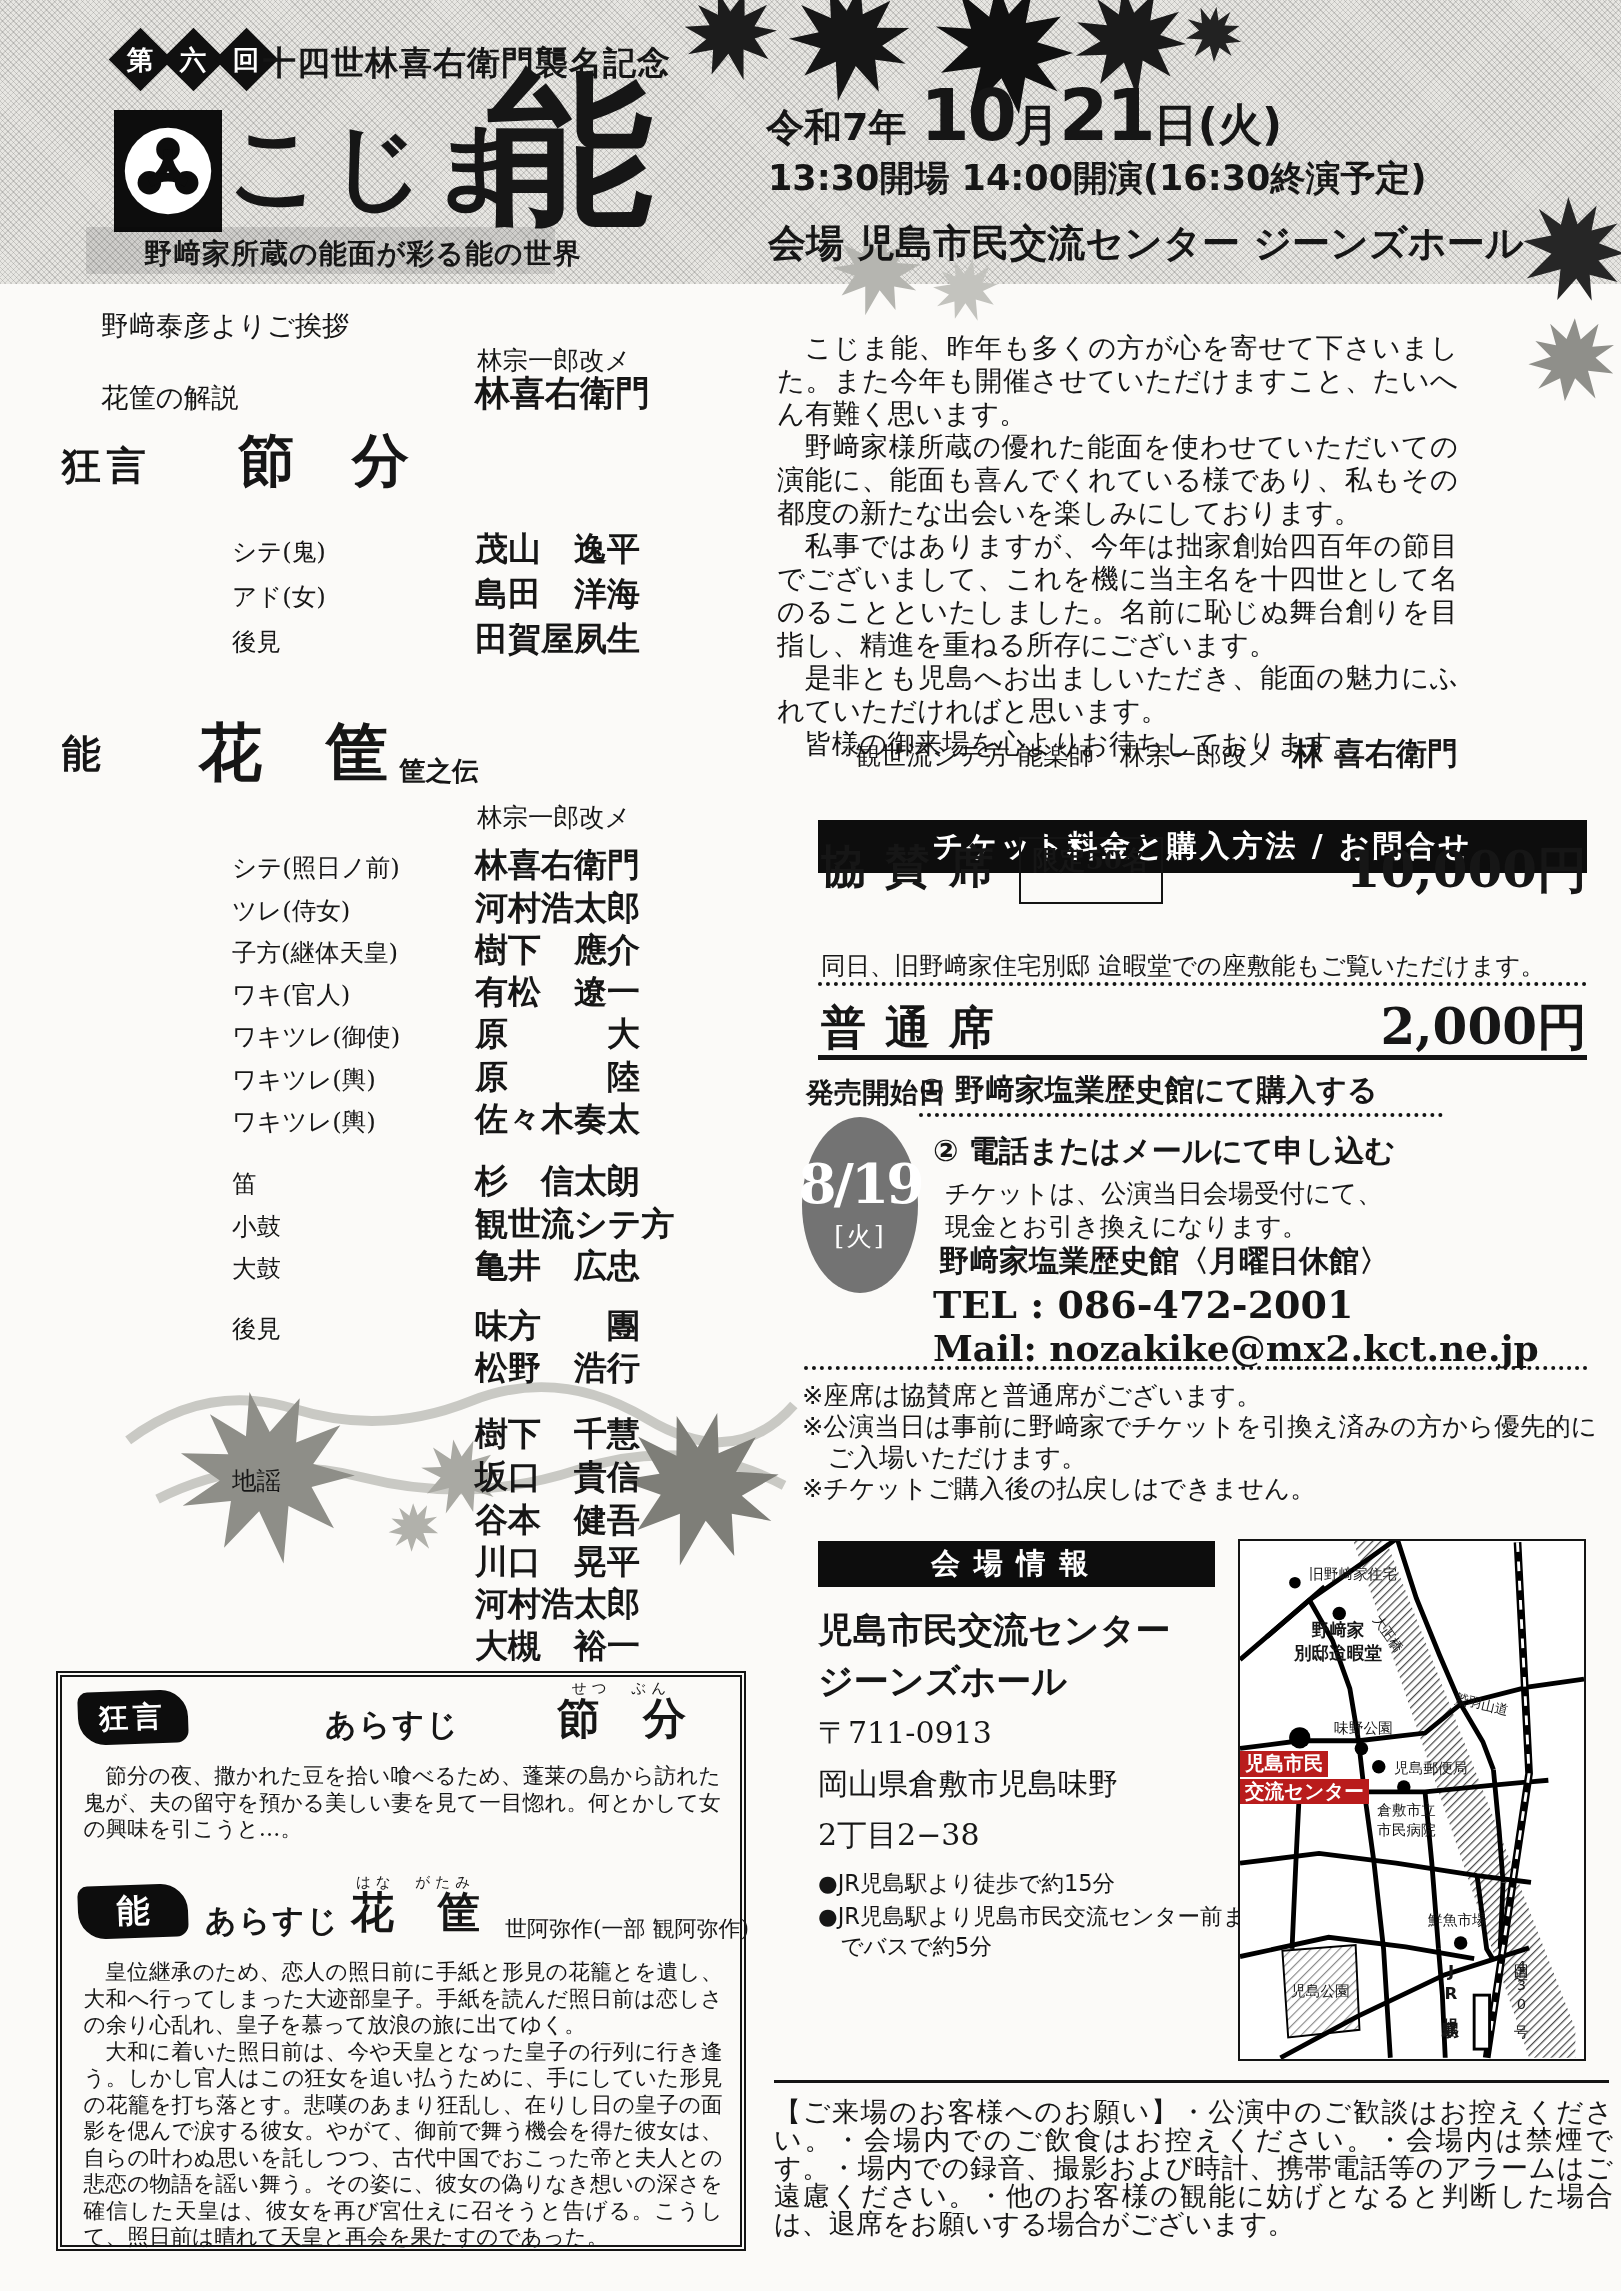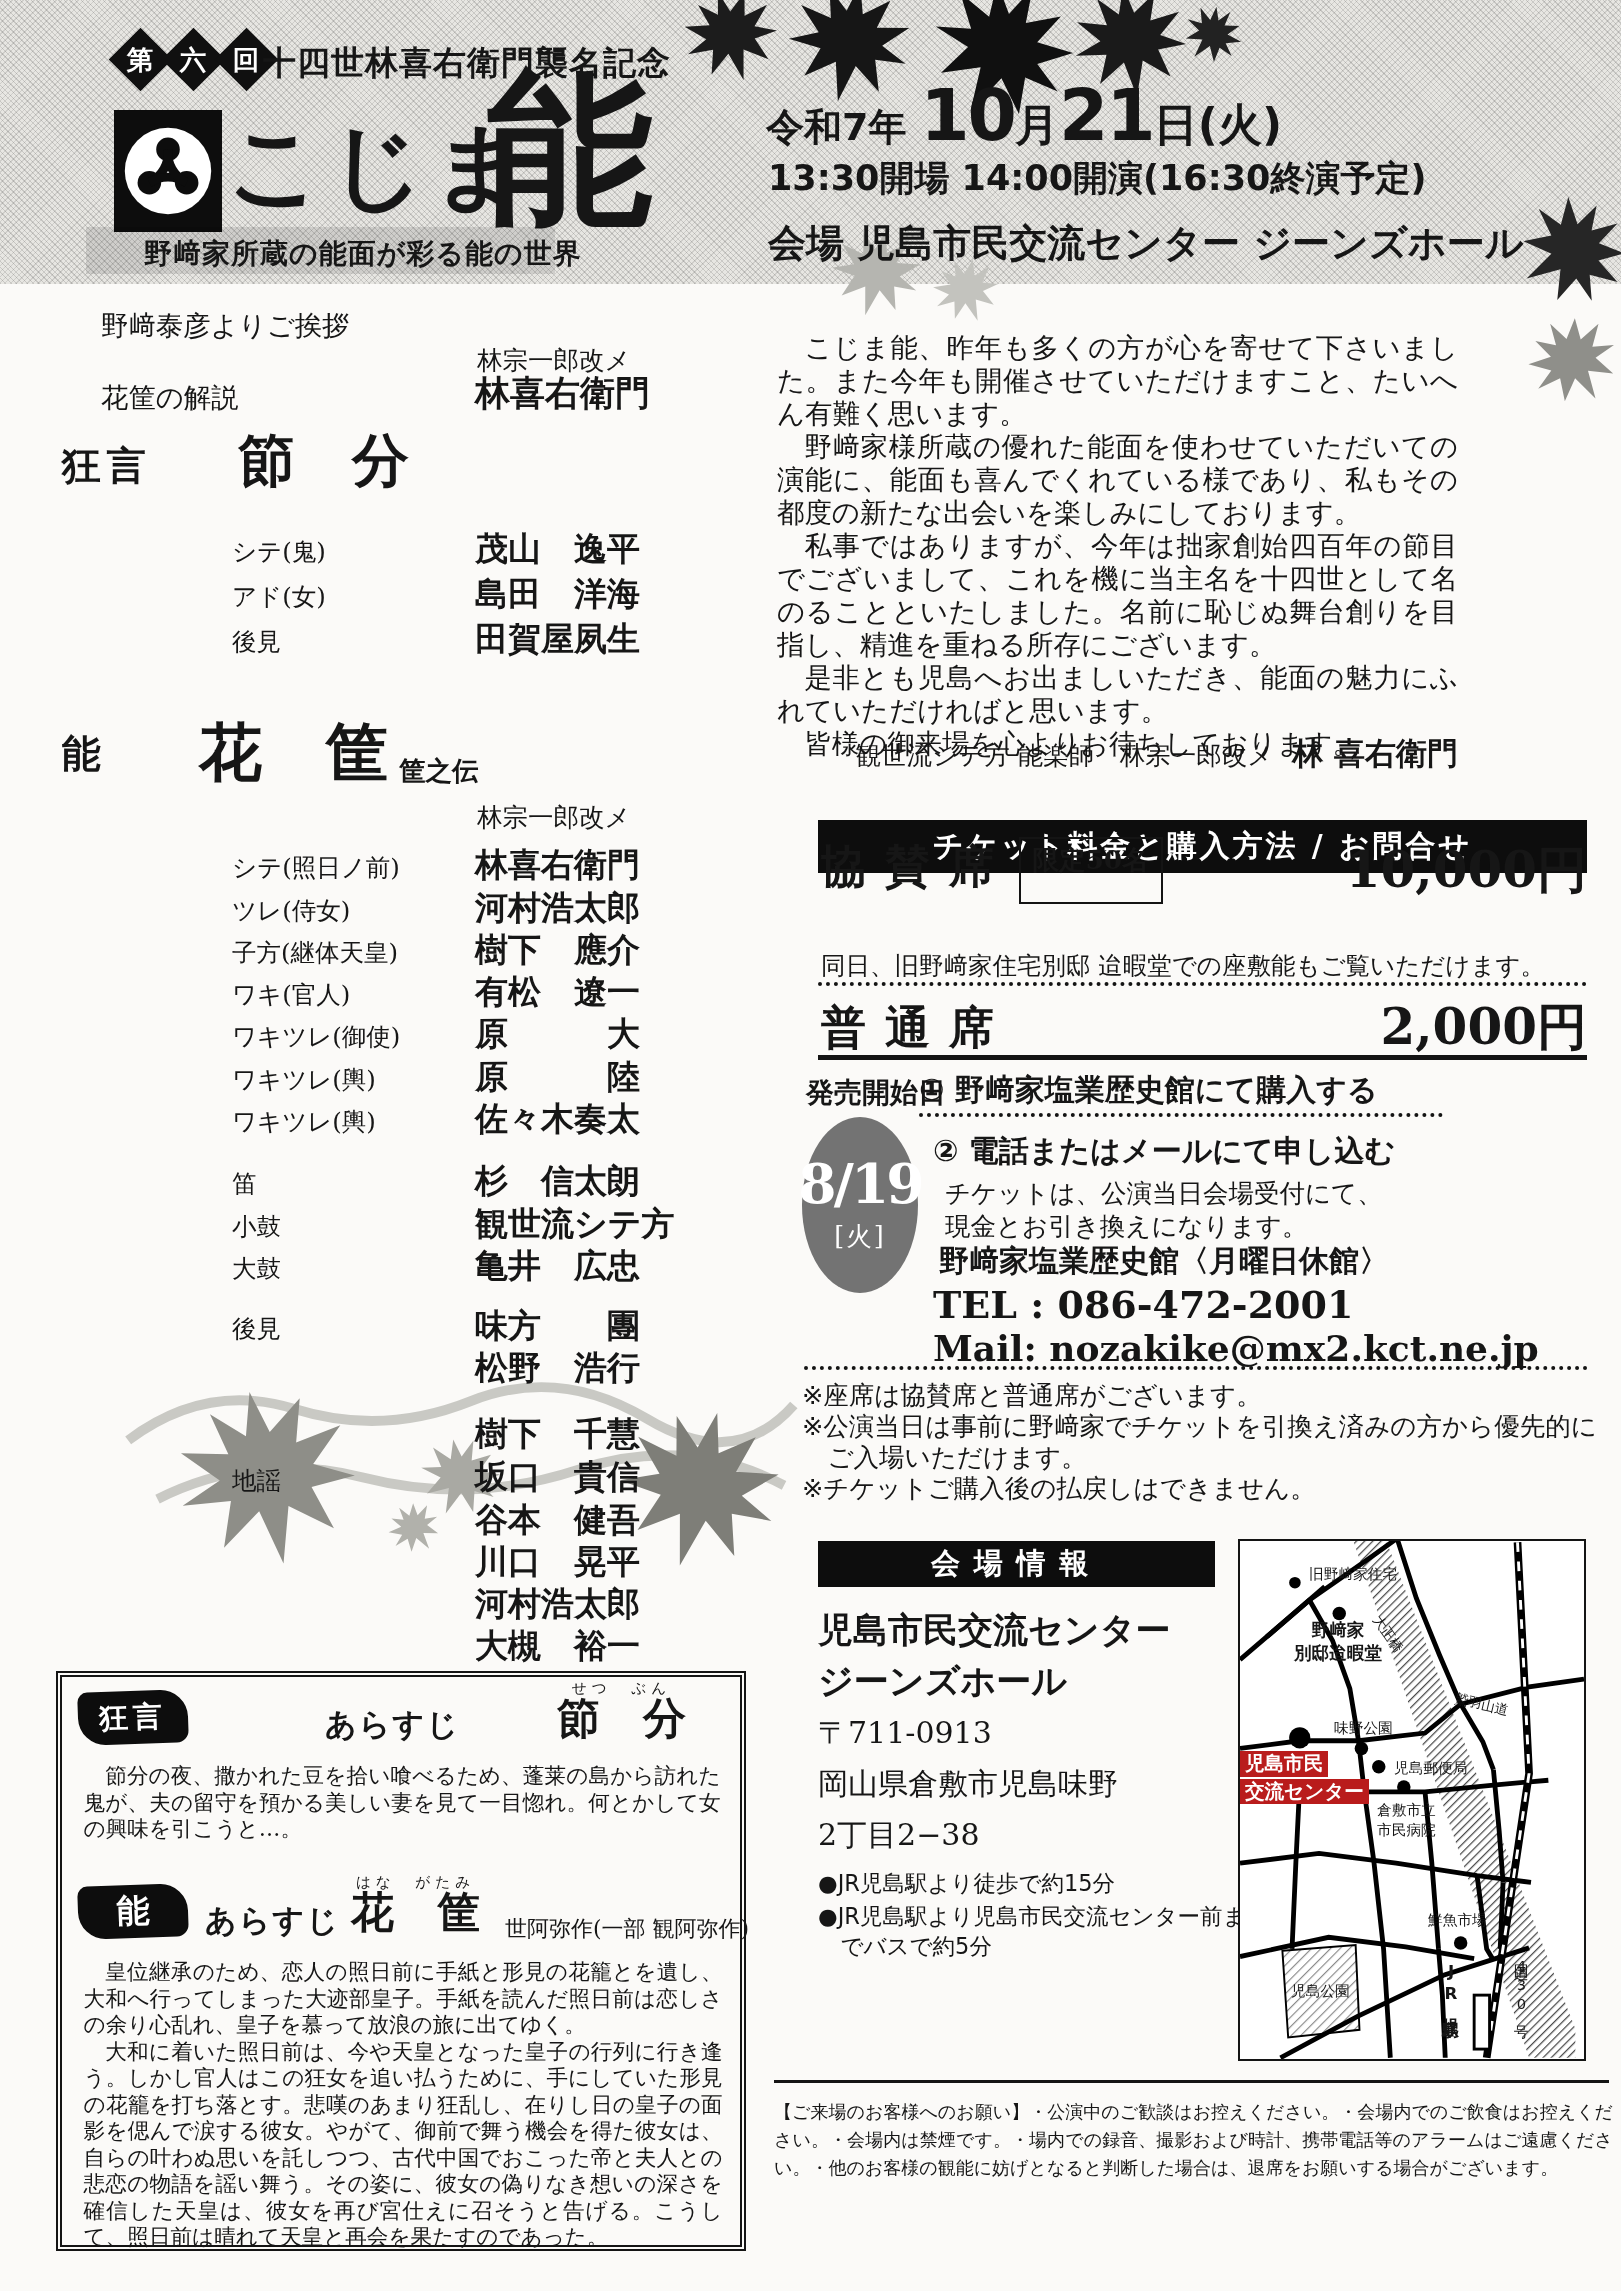--- a/index.html
+++ b/index.html
@@ -55,21 +55,21 @@
   .salecircle .sw{font-size:25.5px;margin-top:7.8px;letter-spacing:2px;}
   .hang{padding-left:1em;text-indent:-1em;}
   
   .map{background:#fff;border:2.9px solid #141414;}
   .mlbl{position:absolute;font-size:14.7px;white-space:nowrap;font-family:"DejaVu Sans","Liberation Sans",sans-serif;}
   .vlabel{position:absolute;writing-mode:vertical-rl;text-orientation:upright;letter-spacing:2px;
           font-family:"DejaVu Sans","Liberation Sans",sans-serif;white-space:nowrap;}
   .maplabel-inv div{display:inline-block;background:#b91c1c;color:#fff;font-weight:700;font-size:19.6px;
           padding:1px 4.9px;line-height:23.5px;white-space:nowrap;}
   .leaf{position:absolute;}
-  .footer-text{font-size:18px;line-height:28px;text-align:justify;}
+  .footer-text{font-size:27px;line-height:28px;text-align:justify;}
 </style>
 </head>
 <body>
 
 <div class="page">
 
   <div class="abs halftone" style="left:0;top:0;width:1621px;height:284px;"></div>
 
   <svg width="0" height="0" style="position:absolute">
       <defs>

